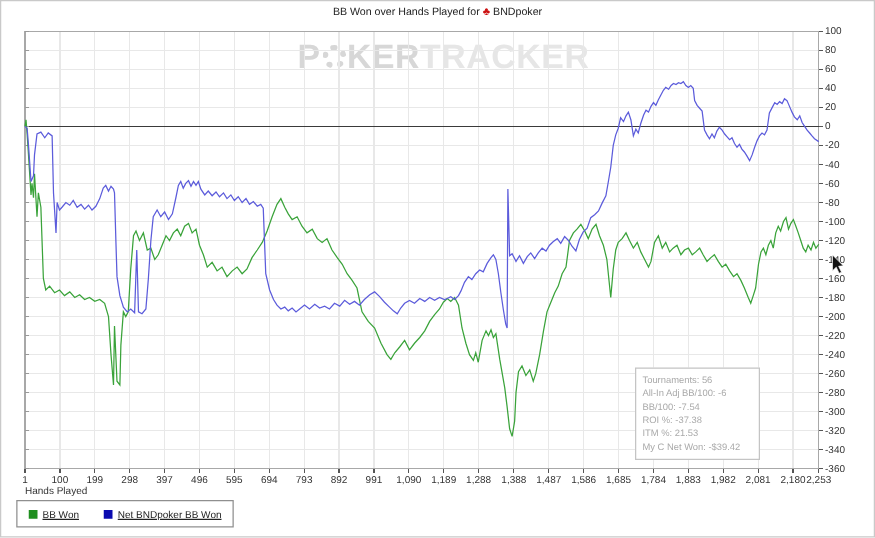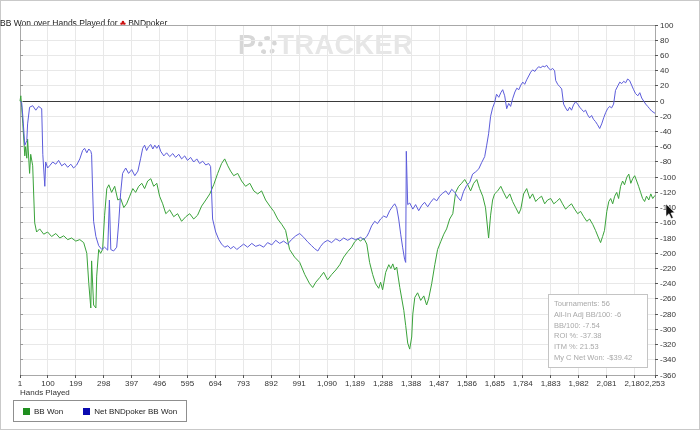--- a/index.html
+++ b/index.html
@@ -1,50 +1,51 @@
 <!DOCTYPE html>
 <html><head>
 <meta charset="utf-8">
 <style>
   html,body{margin:0;padding:0;width:700px;height:430px;overflow:hidden;background:#fff;
     font-family:"Liberation Sans",sans-serif;}
   #frame{position:absolute;inset:0;border:1px solid #c9c9c9;}
-  .title{position:absolute;top:18px;left:0;right:0;text-align:left;font-size:8.5px;color:#222;}
+  .title{position:absolute;top:4px;left:0;right:0;text-align:center;font-size:8.5px;color:#222;}
   .title .suit{color:#cc1111;font-size:9px;}
   .watermark{position:absolute;left:238px;top:30px;display:flex;align-items:center;
     font-weight:bold;font-size:27px;letter-spacing:.5px;user-select:none;}
   .wm-dark{color:#d7d7d7;}
   .wm-light{color:#e6e6e6;}
   .chip{display:inline-block;width:9px;height:9px;border:5px dotted #d7d7d7;border-radius:50%;
     margin:0 1px;}
   #chart-svg{position:absolute;left:0;top:0;}
   .xaxis-label{position:absolute;left:20px;top:388px;width:635px;
     font-size:8px;color:#333;}
   .stats-box{position:absolute;left:508px;top:294px;width:88px;border:1px solid #c4c4c4;
-    background:#fff;padding:4px 5px 3px 5px;font-size:7.5px;color:#a9a9a9;line-height:10.8px;margin-left:40px;}
+    background:#fff;padding:4px 5px 3px 5px;font-size:7.5px;color:#a9a9a9;line-height:10.8px;}
   .legend{position:absolute;left:13px;top:400px;height:20px;border:1px solid #8f8f8f;
     background:#fff;display:flex;align-items:center;padding:0 9px;gap:20px;
-    font-size:8px;color:#222;}
+    font-size:8px;color:#222;text-decoration:underline;}
   .legend-item{display:flex;align-items:center;gap:4px;}
   .legend-swatch{width:7px;height:7px;display:inline-block;}
 </style>
 </head>
 <body>
 
 <div id="frame"></div>
 
 <div class="title">
   <span>BB Won over Hands Played for</span>
   <span class="suit">♣</span>
   <span>BNDpoker</span>
 </div>
 
 <div class="watermark">
   <span class="wm-dark">P</span>
   <span class="chip"></span>
+  <span class="wm-dark">KER</span>
   <span class="wm-light">TRACKER</span>
 </div>
 
 <svg id="chart-svg" width="700" height="430">
     <line x1="20" y1="25" x2="655" y2="25" stroke="#e8e8e8" stroke-width="1" shape-rendering="crispEdges"></line>
     <line x1="20" y1="40.21739130434783" x2="655" y2="40.21739130434783" stroke="#e8e8e8" stroke-width="1" shape-rendering="crispEdges"></line>
     <line x1="20" y1="55.434782608695656" x2="655" y2="55.434782608695656" stroke="#e8e8e8" stroke-width="1" shape-rendering="crispEdges"></line>
     <line x1="20" y1="70.65217391304347" x2="655" y2="70.65217391304347" stroke="#e8e8e8" stroke-width="1" shape-rendering="crispEdges"></line>
     <line x1="20" y1="85.86956521739131" x2="655" y2="85.86956521739131" stroke="#e8e8e8" stroke-width="1" shape-rendering="crispEdges"></line>
     <line x1="20" y1="116.30434782608695" x2="655" y2="116.30434782608695" stroke="#e8e8e8" stroke-width="1" shape-rendering="crispEdges"></line>

